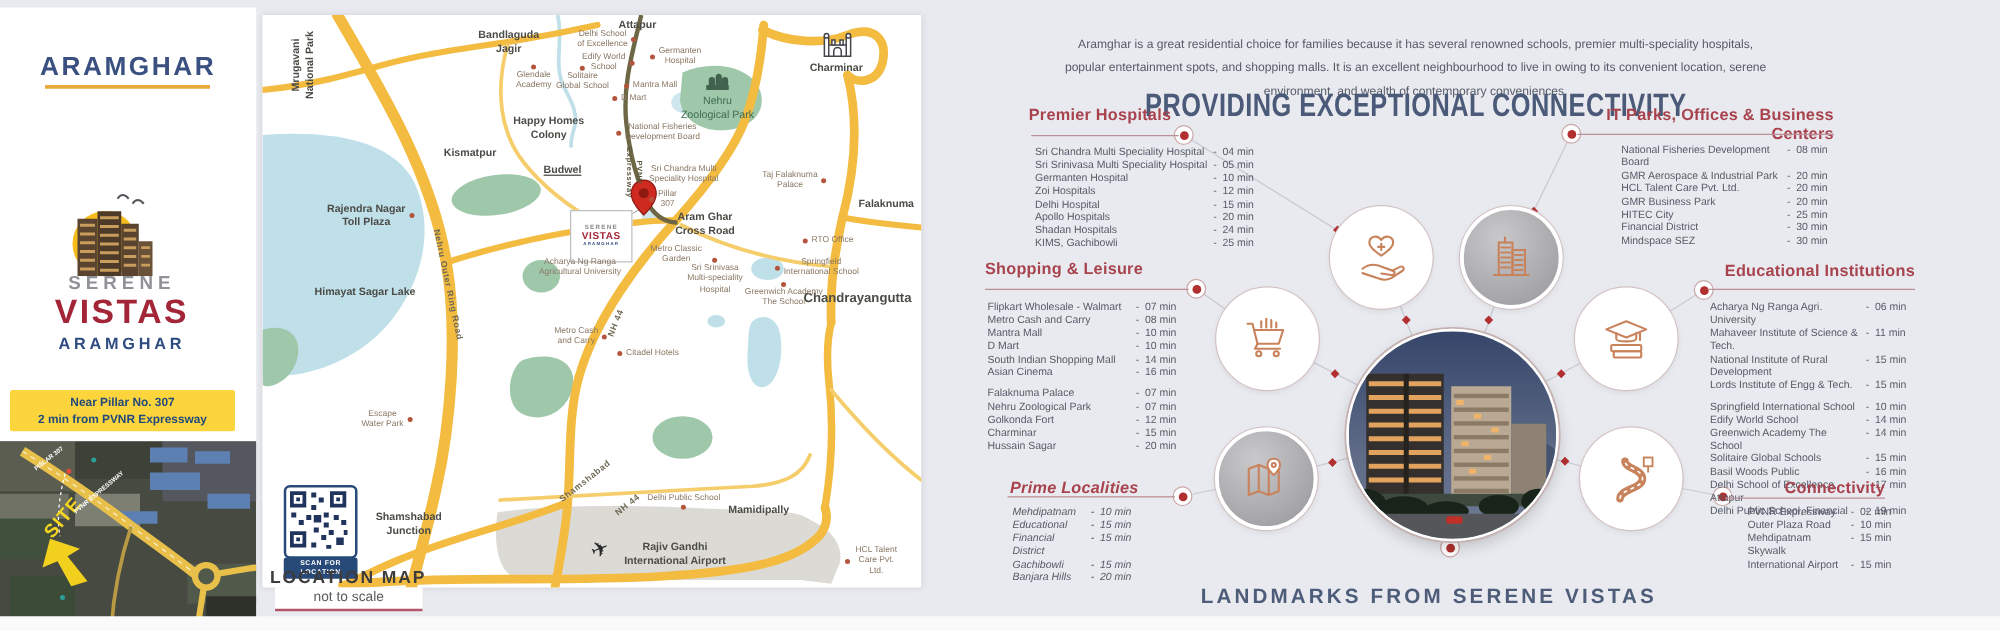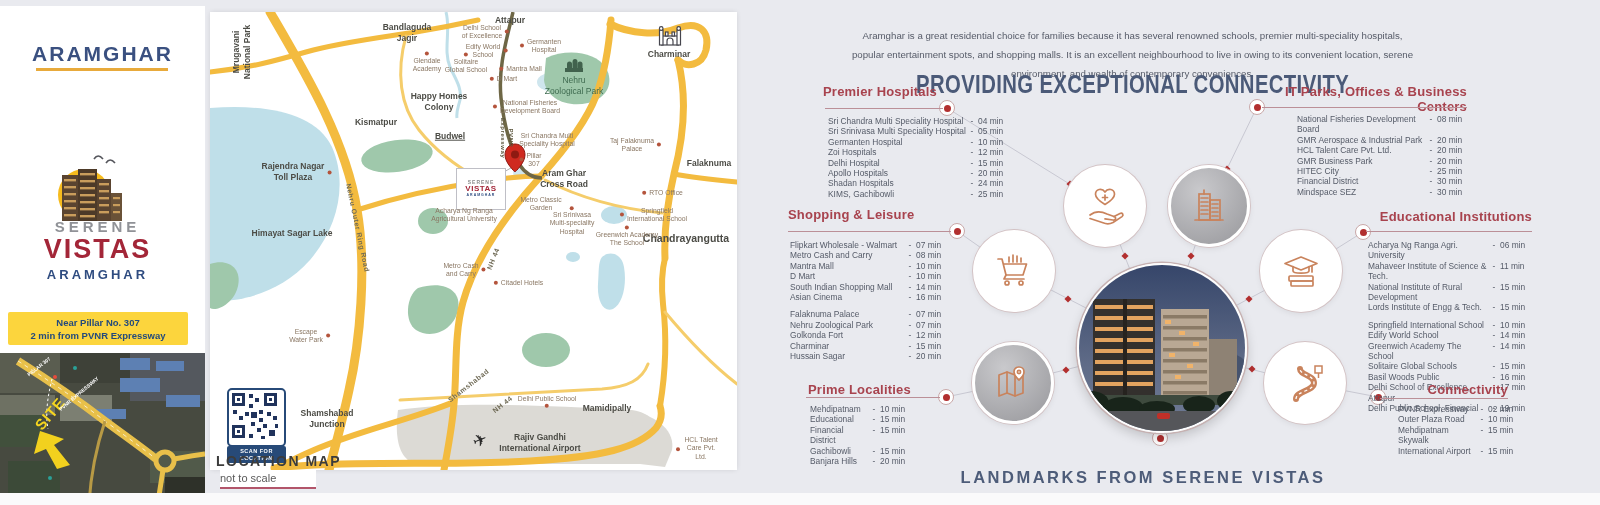--- a/index.html
+++ b/index.html
@@ -43,22 +43,22 @@
   .mini-logo .m3{font-size:3.5px;letter-spacing:1px;color:#2f4c80;font-weight:bold;}
   .map-pin{position:absolute;left:294px;top:131px;}
   .charminar-icon{position:absolute;left:447px;top:10px;}
   .zoo-icon{position:absolute;left:354px;top:46px;}
   .plane-icon{position:absolute;left:263px;top:418px;font-size:17px;color:#2b2b2b;transform:rotate(-22deg);}
   .qr-box{position:absolute;left:17px;top:376px;width:55px;height:55px;background:#fff;border:2px solid #274a78;border-radius:5px;}
   .qr-caption{position:absolute;left:17px;top:434px;width:59px;height:17px;background:#274a78;border-radius:2px;
               display:flex;flex-direction:column;align-items:center;justify-content:center;
               color:#fff;font-size:5.5px;font-weight:bold;letter-spacing:.5px;line-height:7px;}
   .map-footer-title{position:absolute;left:6px;top:441px;font-size:14px;font-weight:bold;letter-spacing:1.5px;color:#3c3c3c;}
-  .map-footer-box{position:absolute;left:10px;top:458px;width:96px;height:17px;background:#fff;border-bottom:2px solid #b2556a;
-                  text-align:left;font-size:11px;color:#5a5a5a;line-height:16px;}
+  .map-footer-box{position:absolute;left:10px;top:458px;width:118px;height:17px;background:#fff;border-bottom:2px solid #b2556a;
+                  text-align:center;font-size:11px;color:#5a5a5a;line-height:16px;}
 
   
   .intro{position:absolute;left:845px;top:16px;width:575px;text-align:center;font-size:9.7px;color:#565b68;line-height:19px;}
   .main-heading{position:absolute;left:795px;top:49px;width:675px;text-align:center;color:#4b5a78;}
   .main-heading span{display:inline-block;font-size:26px;letter-spacing:.5px;transform:scaleX(.78);transform-origin:center;}
   .landmarks{position:absolute;left:933px;top:454px;width:420px;text-align:center;font-size:16.5px;font-weight:bold;
              letter-spacing:2.5px;color:#4d5c79;}
   .connector-svg{position:absolute;left:0;top:0;pointer-events:none;}
 
   .sec{position:absolute;}
@@ -714,21 +714,21 @@
           <span class="rt">17 min</span>
         </div>
         <div class="row">
           <span class="rn">Delhi Public School, Financial</span>
           <span class="rd">-</span>
           <span class="rt">19 min</span>
         </div>
       </div>
   </div>
 
-  <div class="sec" style="left:808px;top:382px;width:135px;--nw:58px;">
+  <div class="sec" style="left:808px;top:382px;width:135px;font-style:italic;--nw:58px;">
     <h3>Prime Localities</h3>
     <div class="rule" style="left:-2px;top:15px;width:134px;"></div>
     <div class="rows" style="left:2px;top:22px;">
         <div class="row">
           <span class="rn">Mehdipatnam</span>
           <span class="rd">-</span>
           <span class="rt">10 min</span>
         </div>
         <div class="row">
           <span class="rn">Educational</span>

